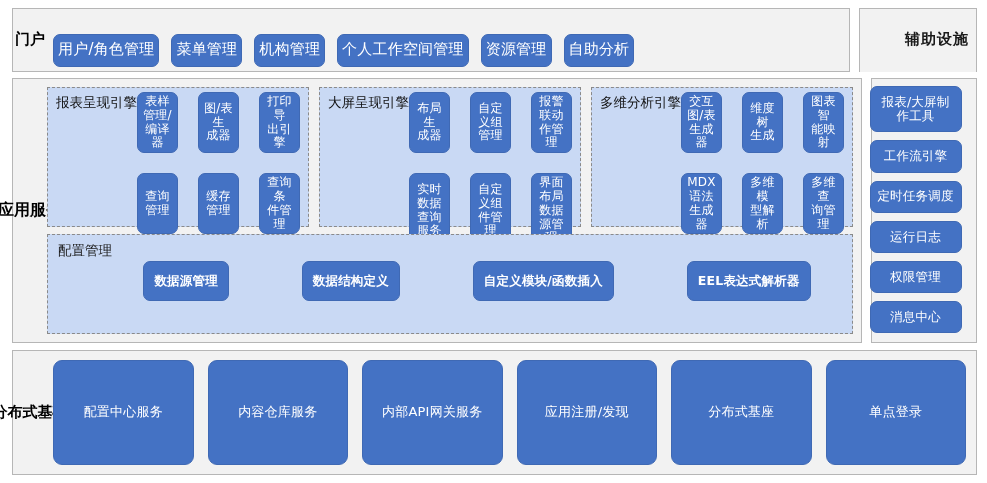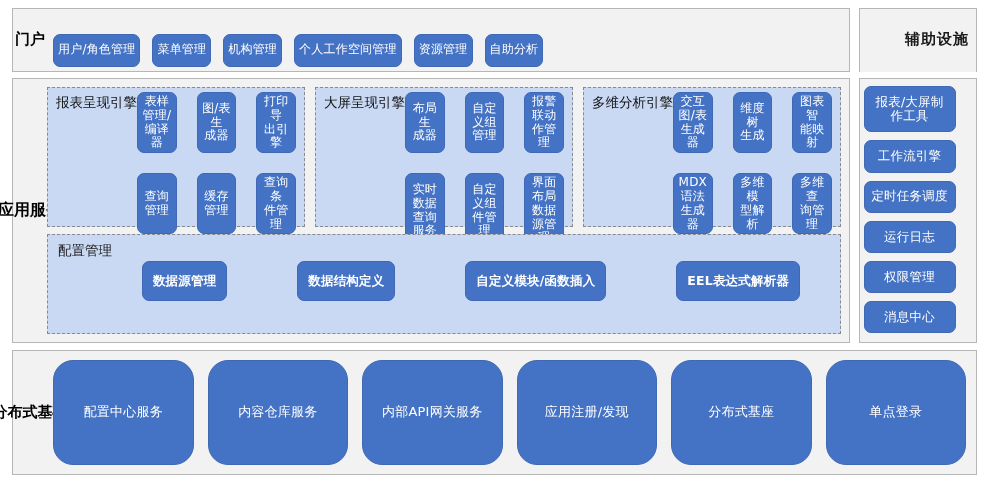--- a/index.html
+++ b/index.html
@@ -81,28 +81,28 @@
   }
   .portal-btns {
     flex: 1 1 auto;
     display: flex;
     align-items: center;
     gap: 12px;
     padding-left: 6px;
   }
   .portal-btns .btn {
     height: 33px;
-    font-size: 12px;
+    font-size: 15px;
     flex: 0 0 auto;
     margin-top: 20px;
   }
 
   
   #aux-panel {
-    width: 118px;
+    width: 106px;
     flex: 0 0 auto;
     flex-direction: column;
     align-items: center;
     padding: 7px 17px 9px 0;
     gap: 8px;
   }
   #aux-title {
     font-weight: bold;
     font-size: 15px;
     letter-spacing: 1px;
@@ -224,21 +224,21 @@
     flex: 1 1 auto;
     display: flex;
     align-items: stretch;
     justify-content: space-between;
     gap: 14px;
     padding-left: 6px;
   }
   .base-btns .btn {
     flex: 1 1 0;
     font-size: 13px;
-    border-radius: 20px;
+    border-radius: 9px;
   }
 </style>
 </head>
 <body>
 
 <div id="diagram">
 
   <div class="top-area">
 
     <div class="panel" id="portal-panel">

